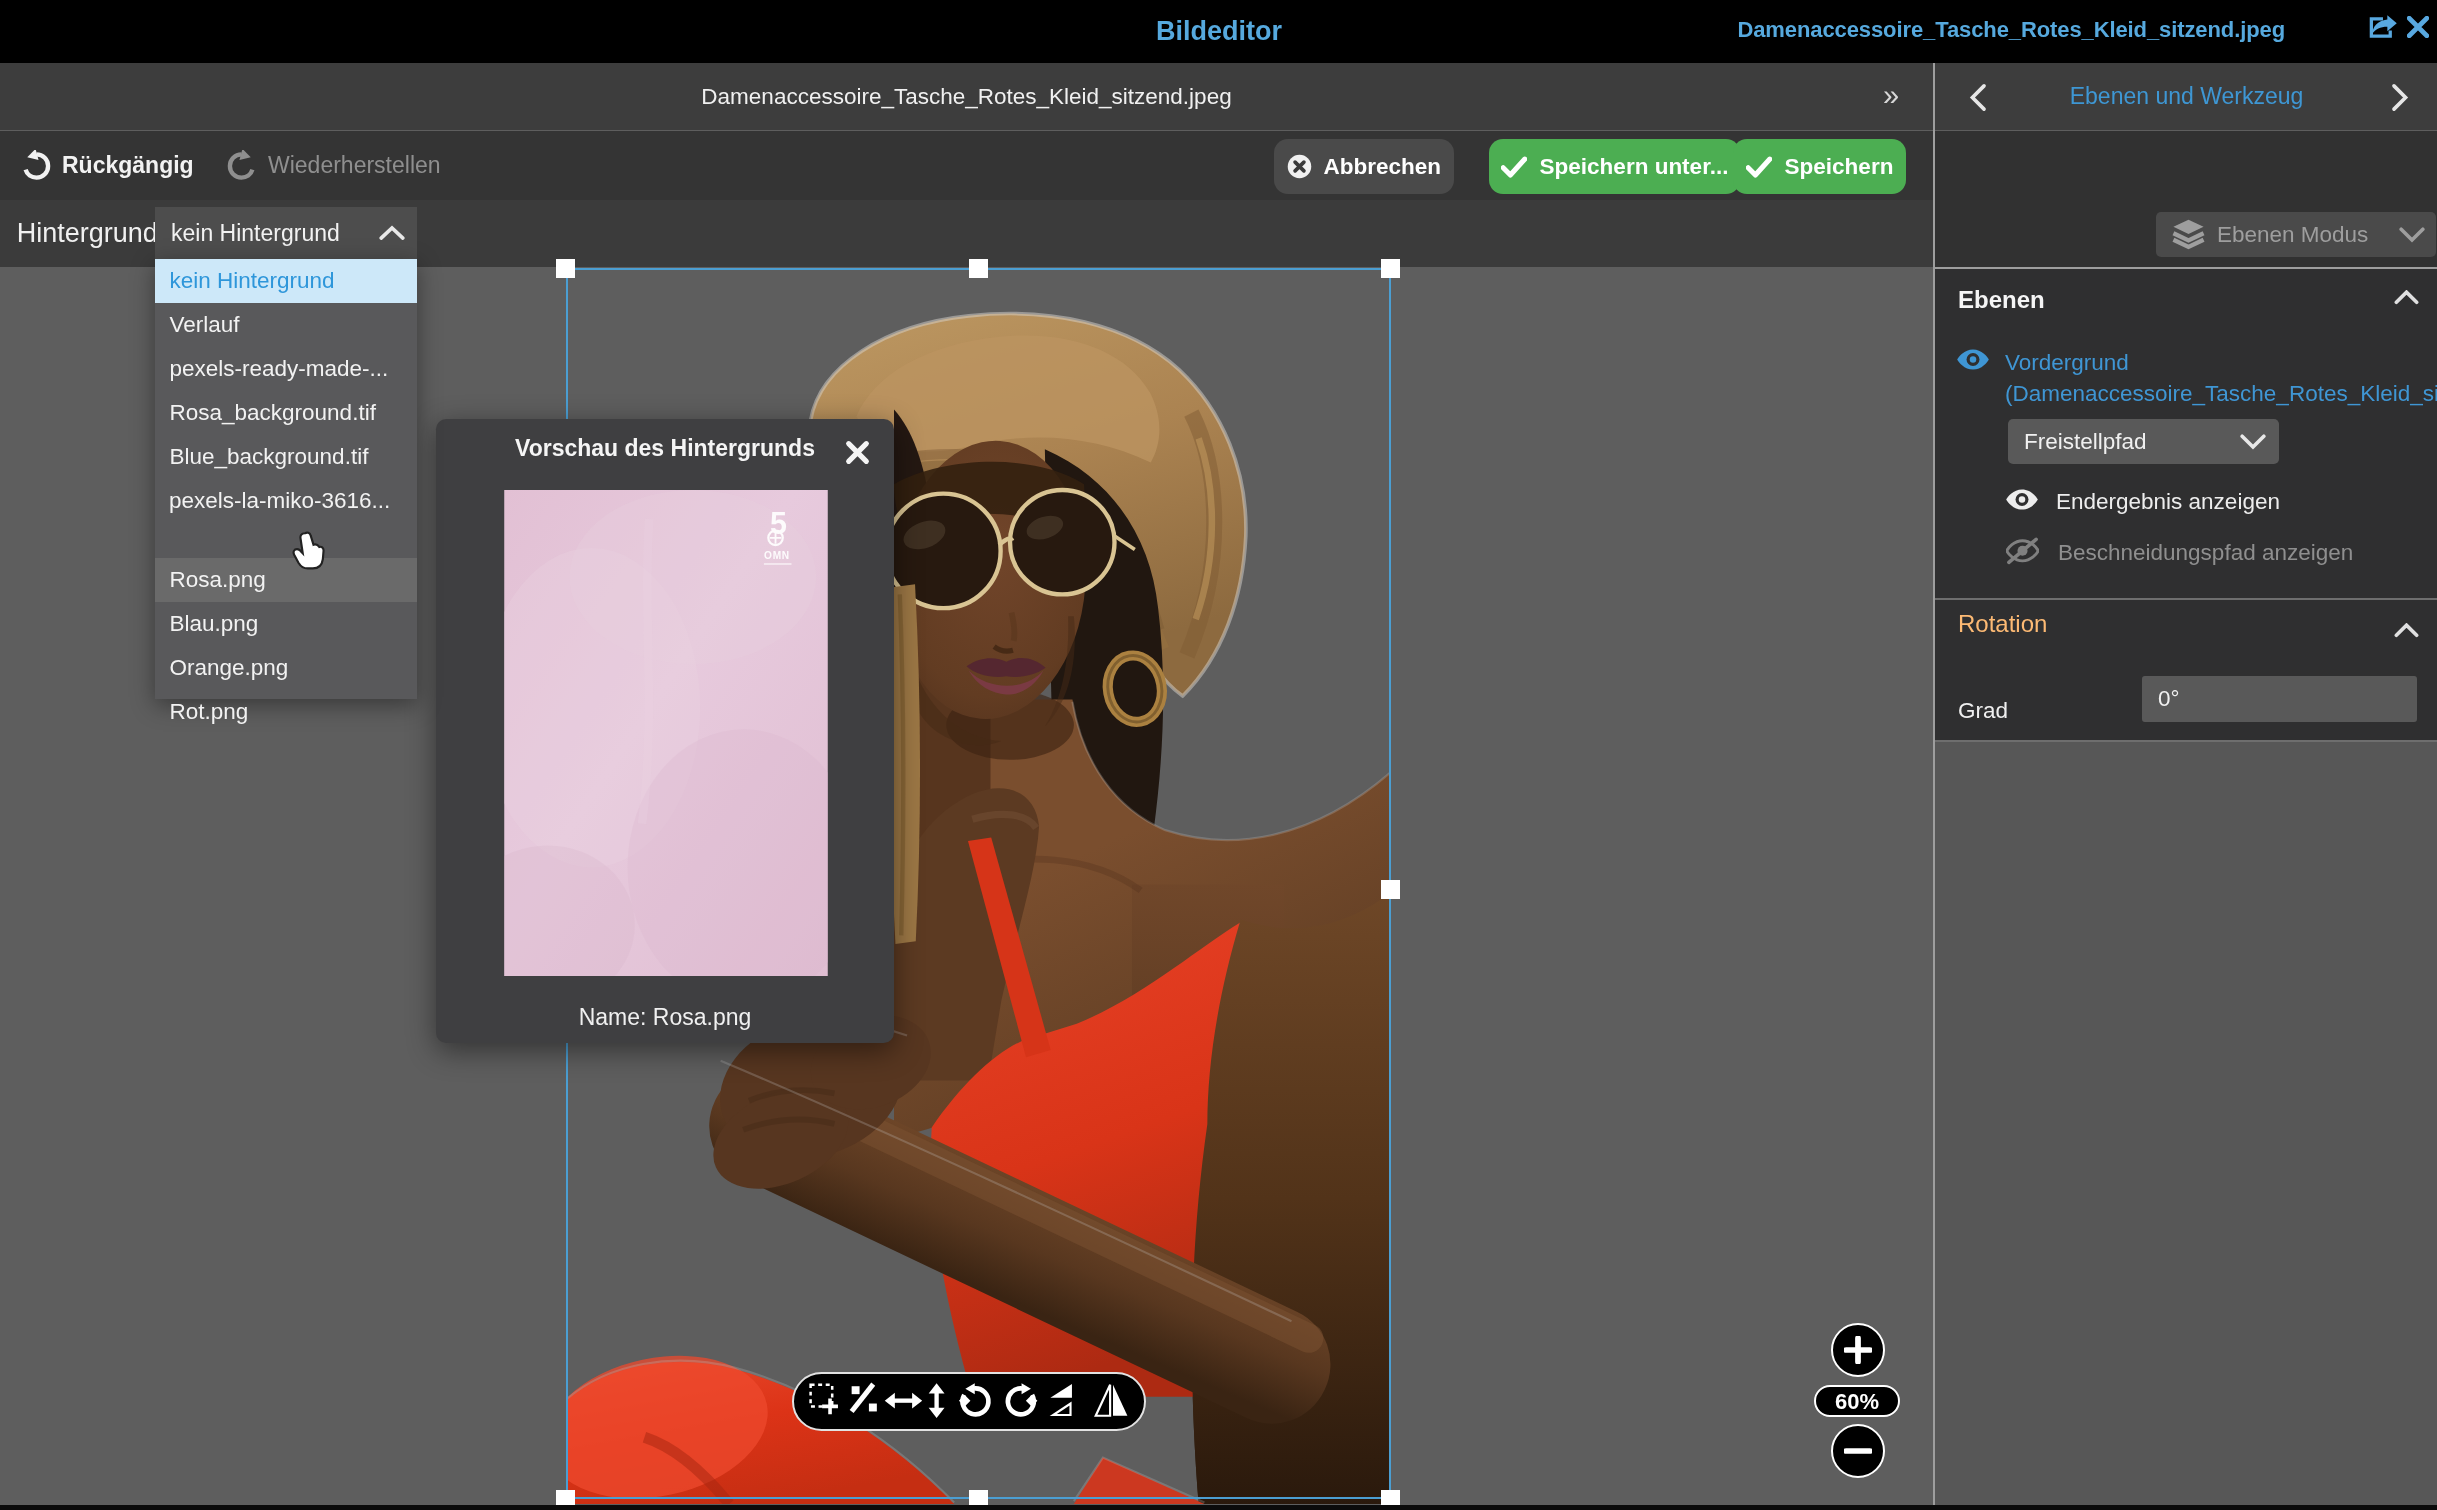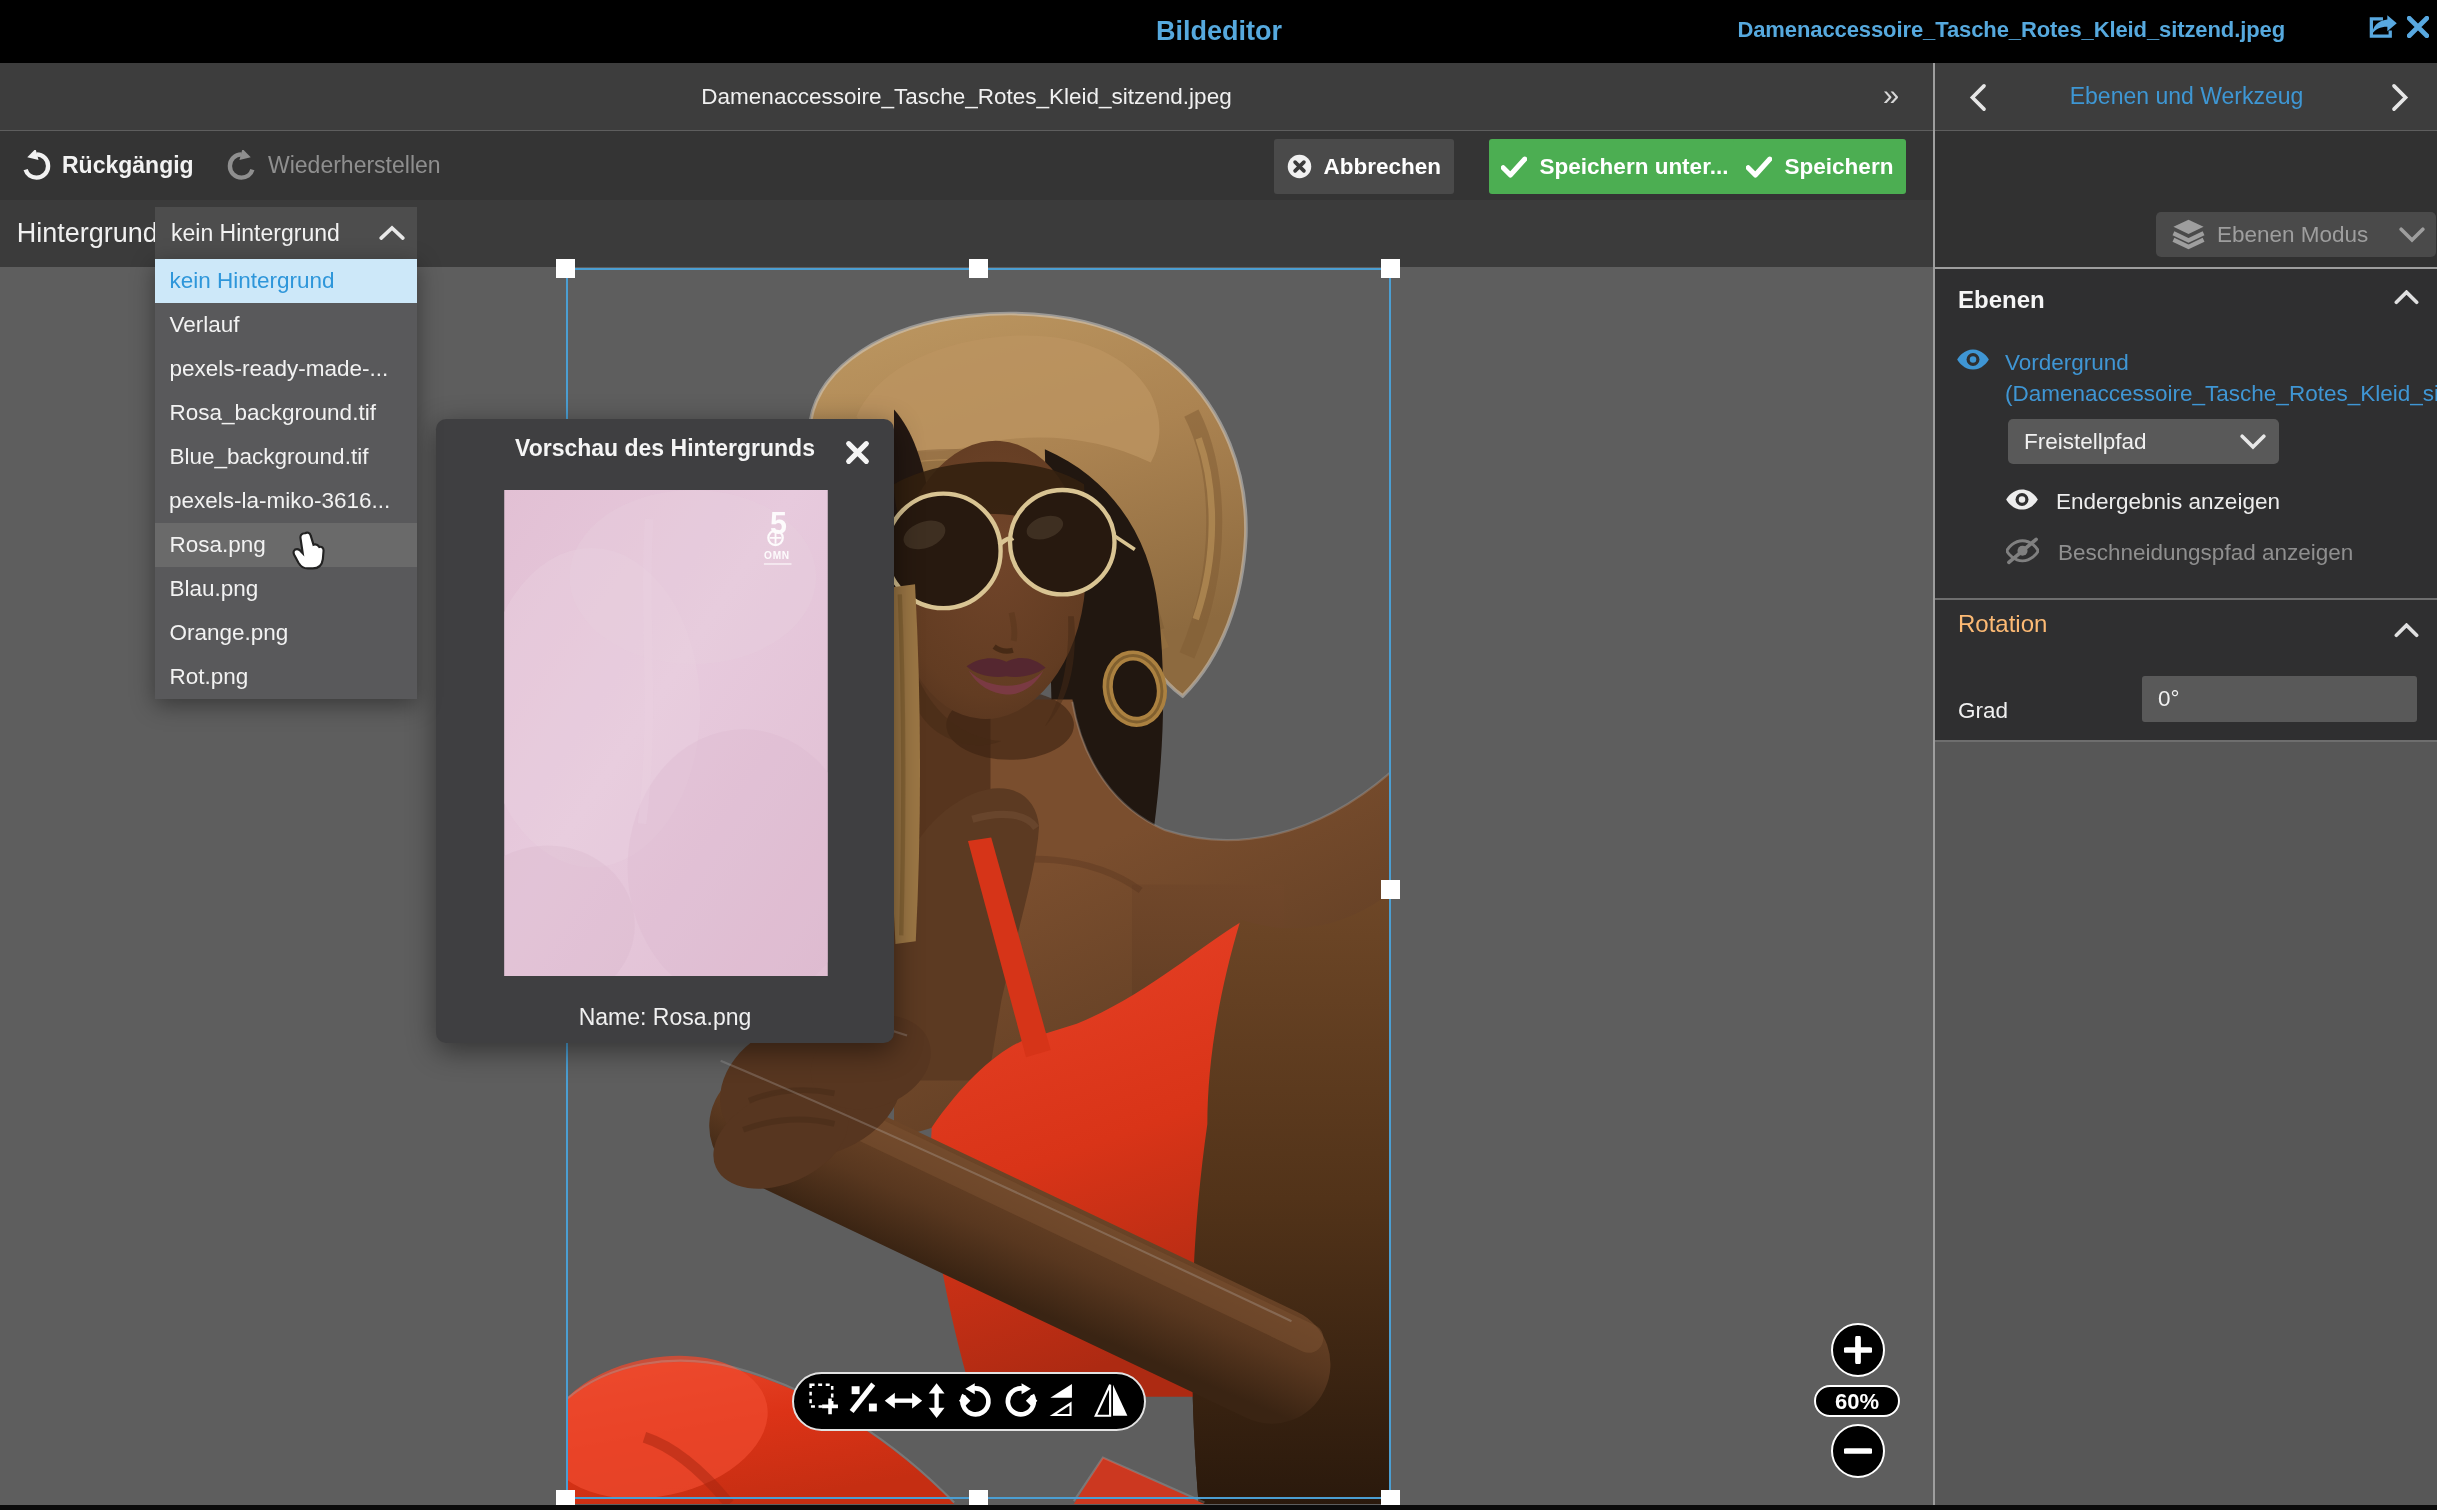--- a/index.html
+++ b/index.html
@@ -19,21 +19,21 @@
   #bgrow { position:absolute; left:0; top:200px; width:1933px; height:67px; background:#3b3b3b; }
   #canvas { position:absolute; left:0; top:267px; width:1933px; height:1238px; background:#5e5e5e; }
   #rightsub { position:absolute; left:1935px; top:131px; width:503px; height:136px; background:#313131; }
   #rightbody { position:absolute; left:1935px; top:269px; width:503px; height:471px; background:#2f2f30; }
   #rightlow { position:absolute; left:1935px; top:742px; width:503px; height:763px; background:#575757; }
   #vdivider { position:absolute; left:1933px; top:63px; width:2.2px; height:1442px; background:#9e9e9e; }
   #hsep1 { position:absolute; left:1935px; top:267px; width:503px; height:2.2px; background:#9e9e9e; }
   #hsep2 { position:absolute; left:1935px; top:598px; width:503px; height:1.5px; background:#6e6e6e; }
   #hsep3 { position:absolute; left:1935px; top:740px; width:503px; height:1.5px; background:#6e6e6e; }
   #bottomstrip { position:absolute; left:0; top:1505px; width:2438px; height:5.8px; background:#0b0b0b; }
-  .btn { position:absolute; top:139px; height:55px; border-radius:3px; color:#fff;
+  .btn { position:absolute; top:139px; height:55px; border-radius:14px; color:#fff;
     font-size:22.5px; font-weight:bold; display:flex; align-items:center; justify-content:center; }
   .green { background:#4cae52; }
   svg { display:block; }
   text { font-family:"Liberation Sans", sans-serif; }
 </style>
 </head>
 <body>
 
 <div id="topbar"></div>
 <div id="title">Bildeditor</div>
@@ -396,21 +396,21 @@
 <svg class="abs" style="left:379px; top:225px;" width="26" height="16" viewBox="0 0 36 22">
   <path d="M3 18 L18 4 L33 18" fill="none" stroke="#e8e8e8" stroke-width="5" stroke-linecap="round"></path>
 </svg>
 <div class="abs" id="ddlist" style="left:155px; top:259px; width:262px; height:440px; background:#59595b; box-shadow:0 5.8px 22px rgba(0,0,0,0.4); color:#f2f2f2; font-size:22.5px;">
   <div style="height:44px; line-height:44px; padding-left:14.5px; background:#cde8f9; color:#2e96da;">kein Hintergrund</div>
   <div style="height:44px; line-height:44px; padding-left:14.5px;">Verlauf</div>
   <div style="height:44px; line-height:44px; padding-left:14.5px;">pexels-ready-made-...</div>
   <div style="height:44px; line-height:44px; padding-left:14.5px;">Rosa_background.tif</div>
   <div style="height:44px; line-height:44px; padding-left:14.5px;">Blue_background.tif</div>
   <div style="height:44px; line-height:44px; padding-left:14px;">pexels-la-miko-3616...</div>
-  <div style="height:44px; line-height:44px; padding-left:14.5px; background:#6a6a6a;">Rosa.png</div>
+  <div style="height:44px; line-height:44px; padding-left:14.5px; background:#6a6a6a;margin-top:35px;">Rosa.png</div>
   <div style="height:44px; line-height:44px; padding-left:14.5px;">Blau.png</div>
   <div style="height:44px; line-height:44px; padding-left:14.5px;">Orange.png</div>
   <div style="height:44px; line-height:44px; padding-left:14.5px;">Rot.png</div>
 </div>
 <svg class="abs" style="left:292px; top:530px;" width="33" height="41" viewBox="0 0 46 56">
   <path d="M18 4 C21 2 25 3 26 7 L30 20 C33 19 36 20 38 23 C41 22 44 24 44 28 L43 40 C42 48 37 53 29 53 L22 53 C16 53 12 50 9 45 L3 34 C1 30 3 26 7 26 C10 26 12 28 14 31 L15 32 L12 12 C11 7 13 4 18 4 Z" fill="#fff" stroke="#222" stroke-width="3"></path>
 </svg>
 
 <div id="bottomstrip"></div>
 

